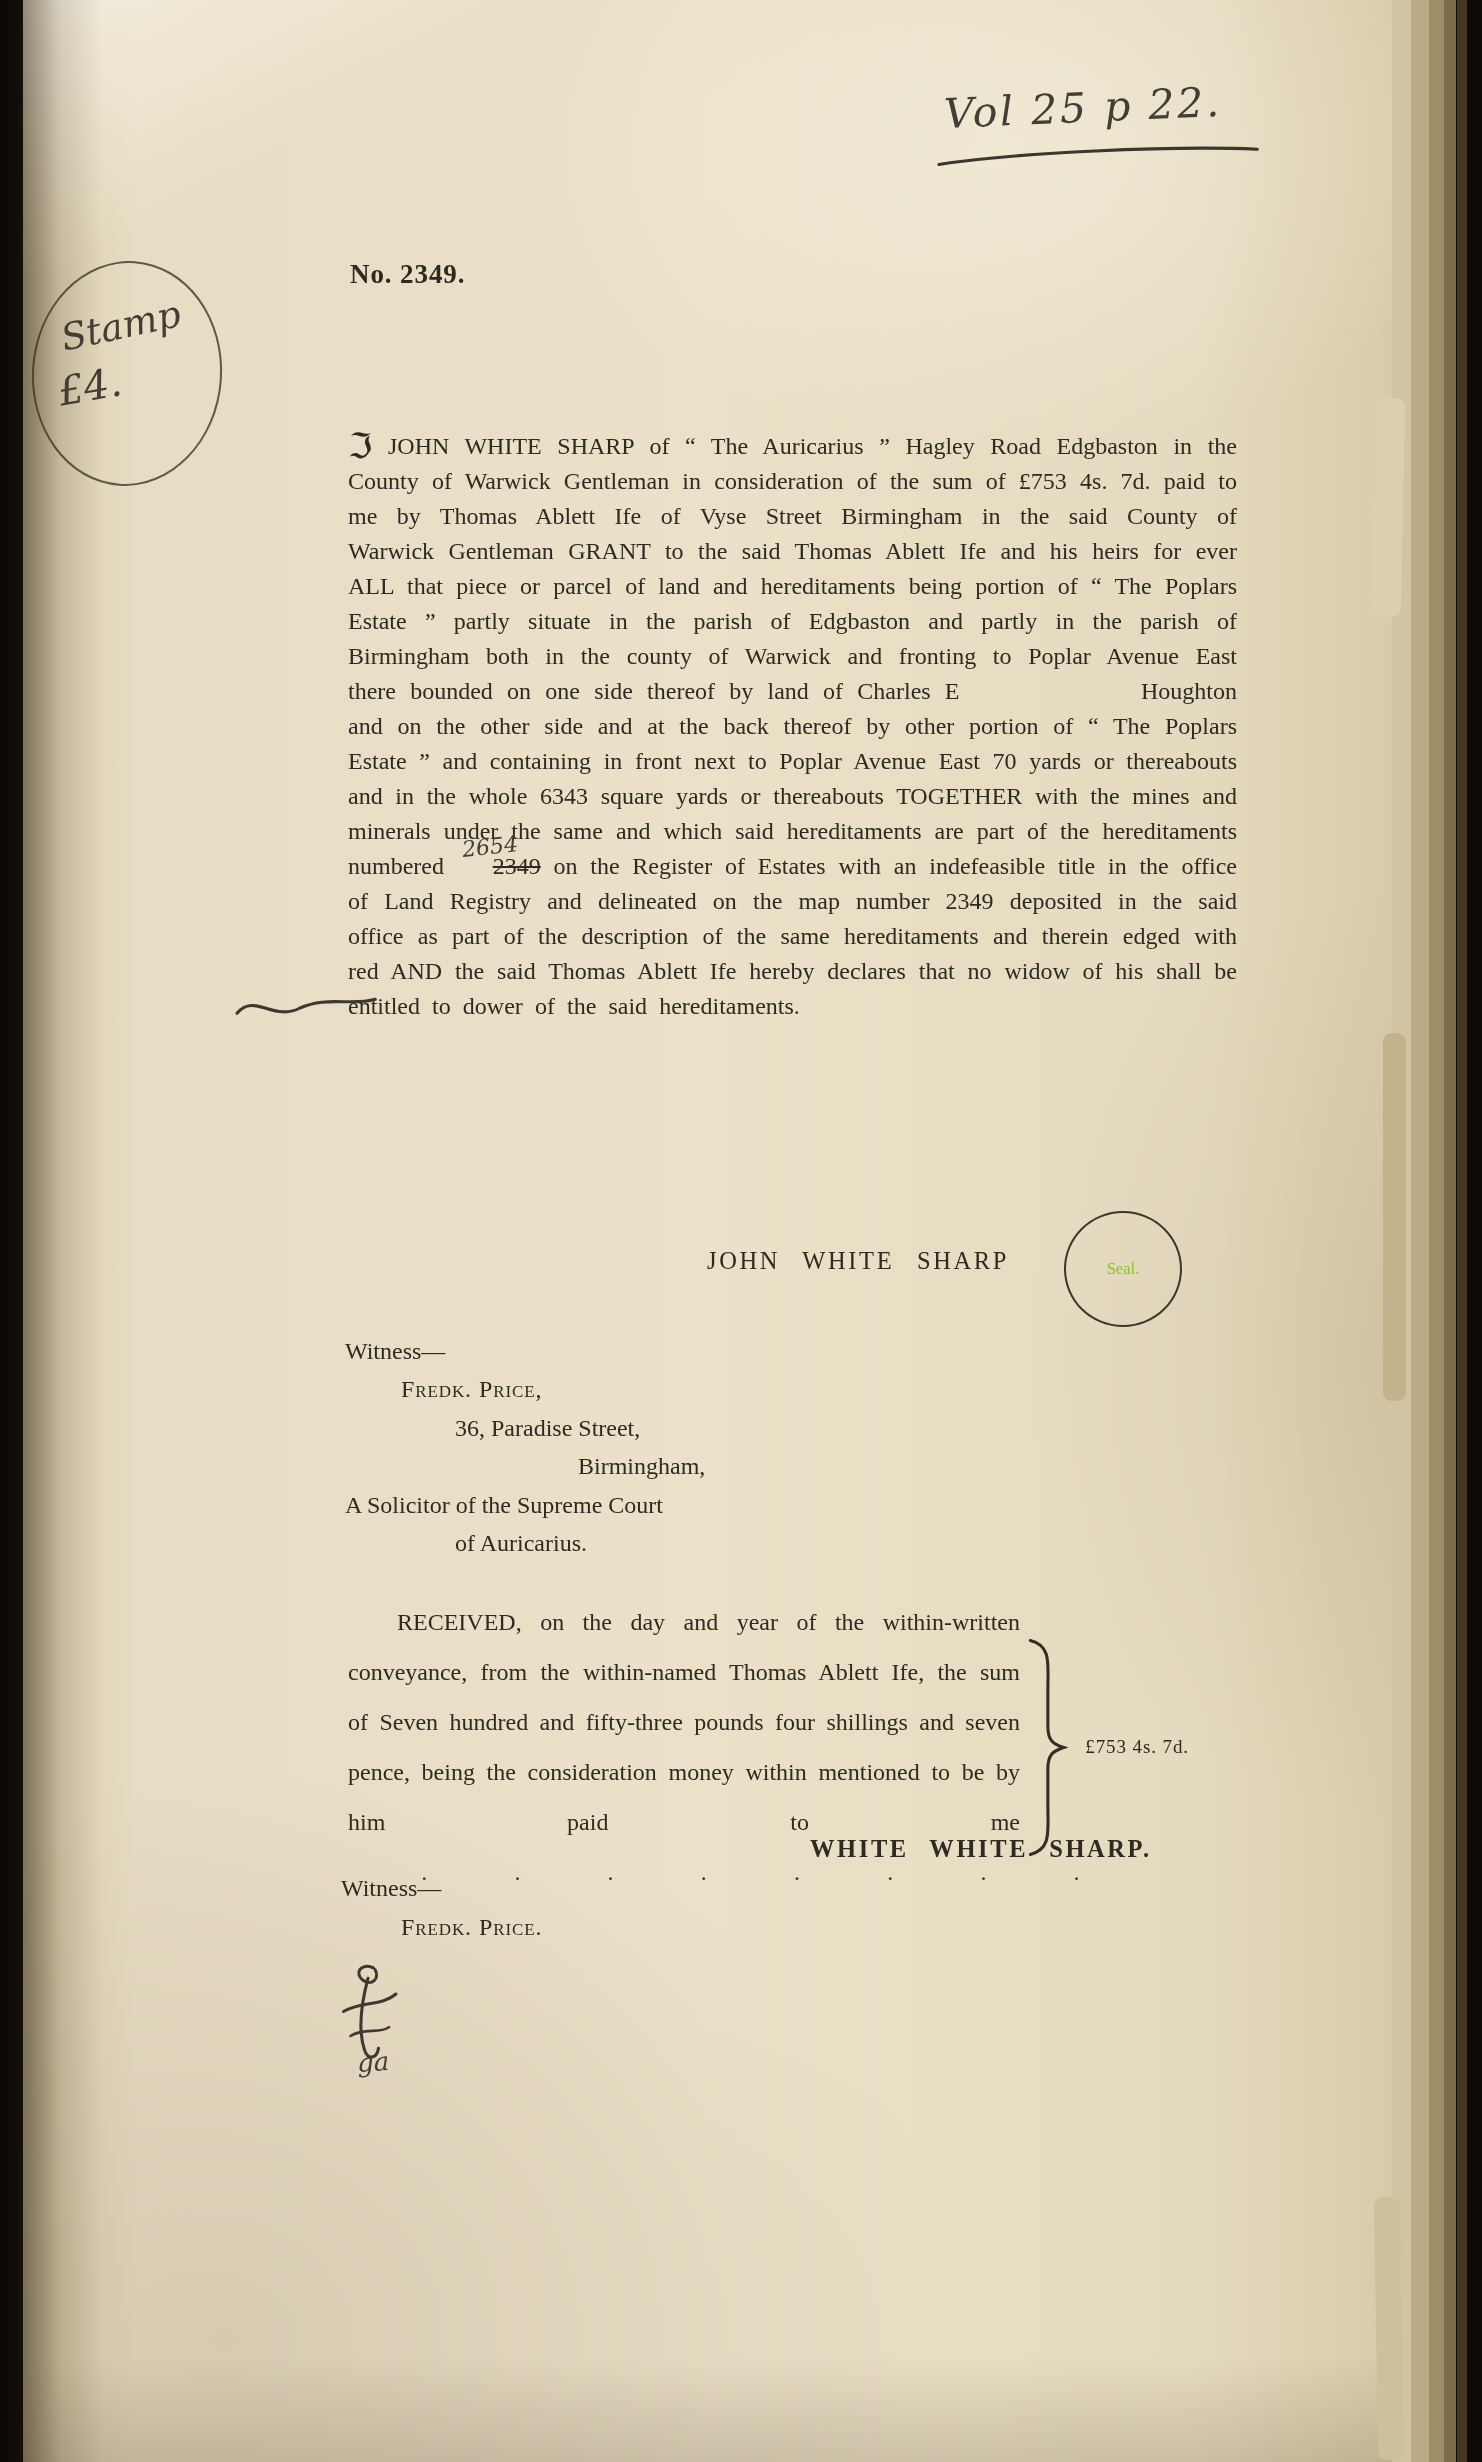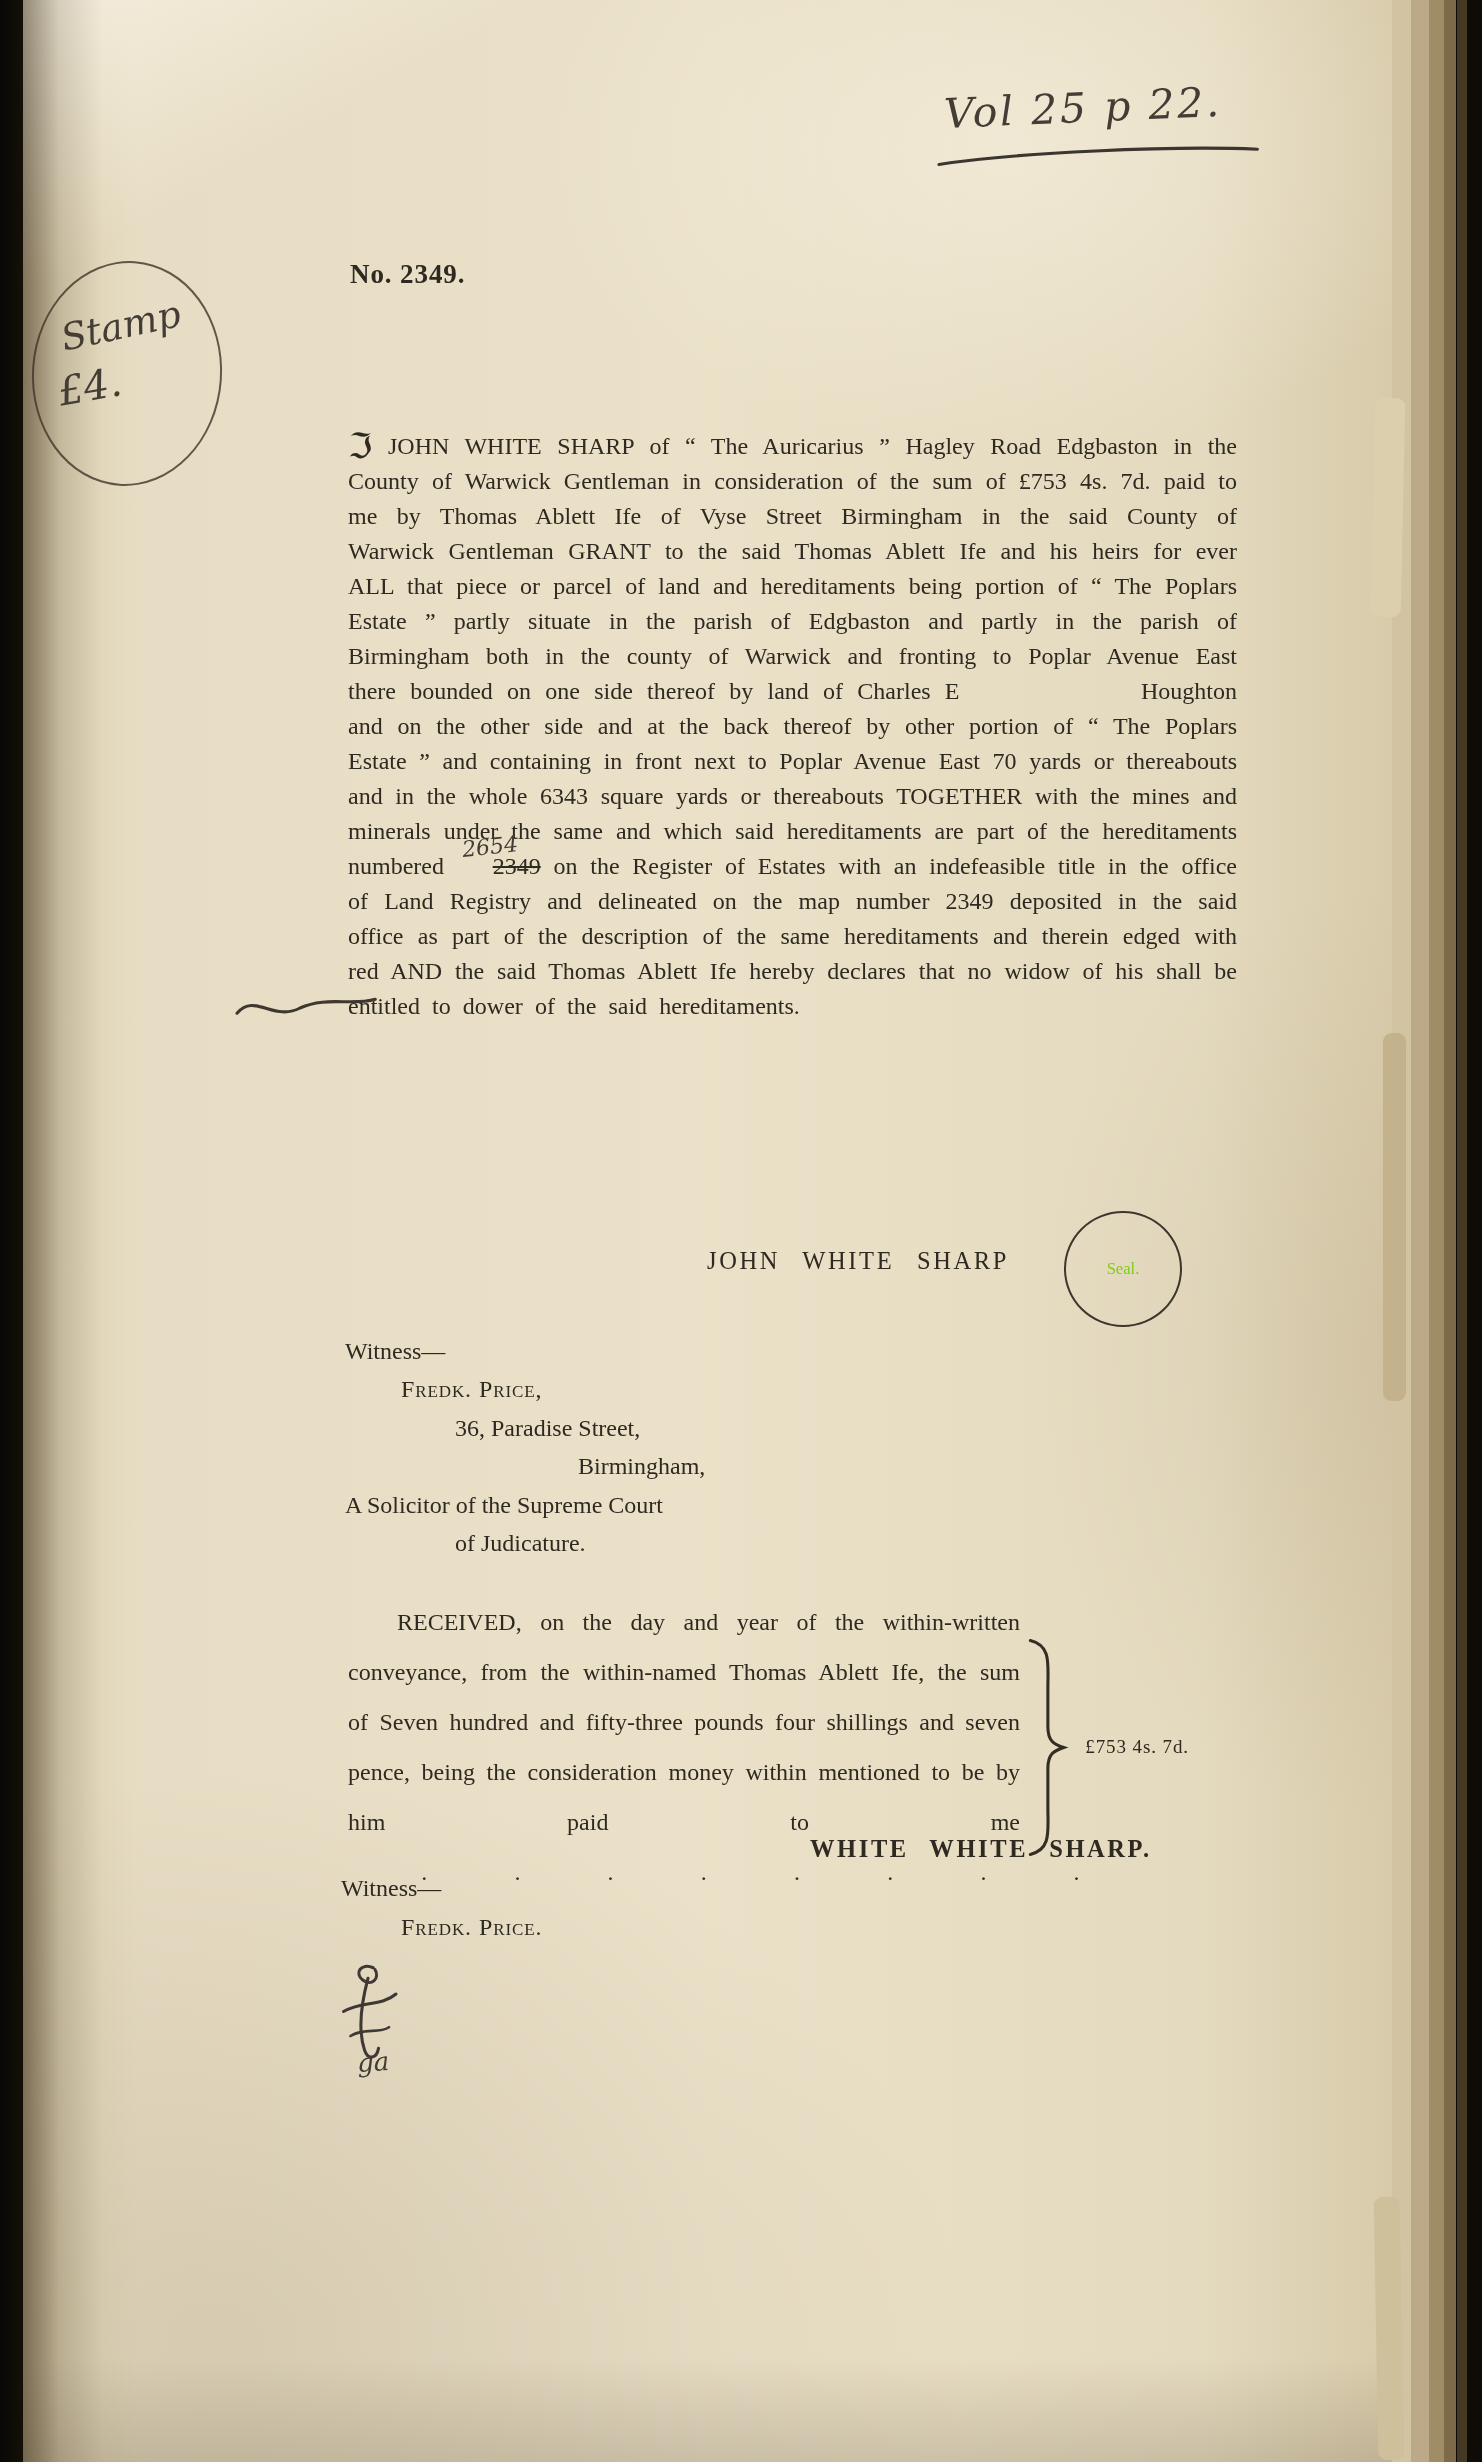--- a/index.html
+++ b/index.html
@@ -146,21 +146,21 @@
   <div class="sig-line">JOHN WHITE SHARP</div>
   <div class="seal">
     <span>Seal.</span>
   </div>
 
   <div class="w-line" style="left:345px; top:1338px;">Witness—</div>
   <div class="w-line smallcaps" style="left:401px; top:1376px;">Fredk. Price,</div>
   <div class="w-line" style="left:455px; top:1415px;">36, Paradise Street,</div>
   <div class="w-line" style="left:578px; top:1453px;">Birmingham,</div>
   <div class="w-line" style="left:345px; top:1492px;">A Solicitor of the Supreme Court</div>
-  <div class="w-line" style="left:455px; top:1530px;">of Judicature.</div>
+  <div class="w-line" style="left:455px; top:1530px;">of Auricarius.</div>
 
   <div class="receipt">
     <p class="receipt-text">
       <span>RECEIVED, on the day and year of the within-written conveyance, from the within-named Thomas Ablett Ife, the sum of Seven hundred and fifty-three pounds four shillings and seven pence, being the consideration money within mentioned to be by him paid to me</span>
       <span class="dots">      .       .       .       .       .       .       .       .</span>
     </p>
     <div class="brace-wrap">
       <svg width="44" height="221" viewBox="0 0 50 252">
         <path d="M6 4 C30 10 26 30 26 58 L26 102 C26 118 32 122 44 126 C32 130 26 134 26 150 L26 194 C26 222 30 242 6 248" stroke="#332d24" stroke-width="3.5" fill="none" stroke-linecap="round"></path>
       </svg>

